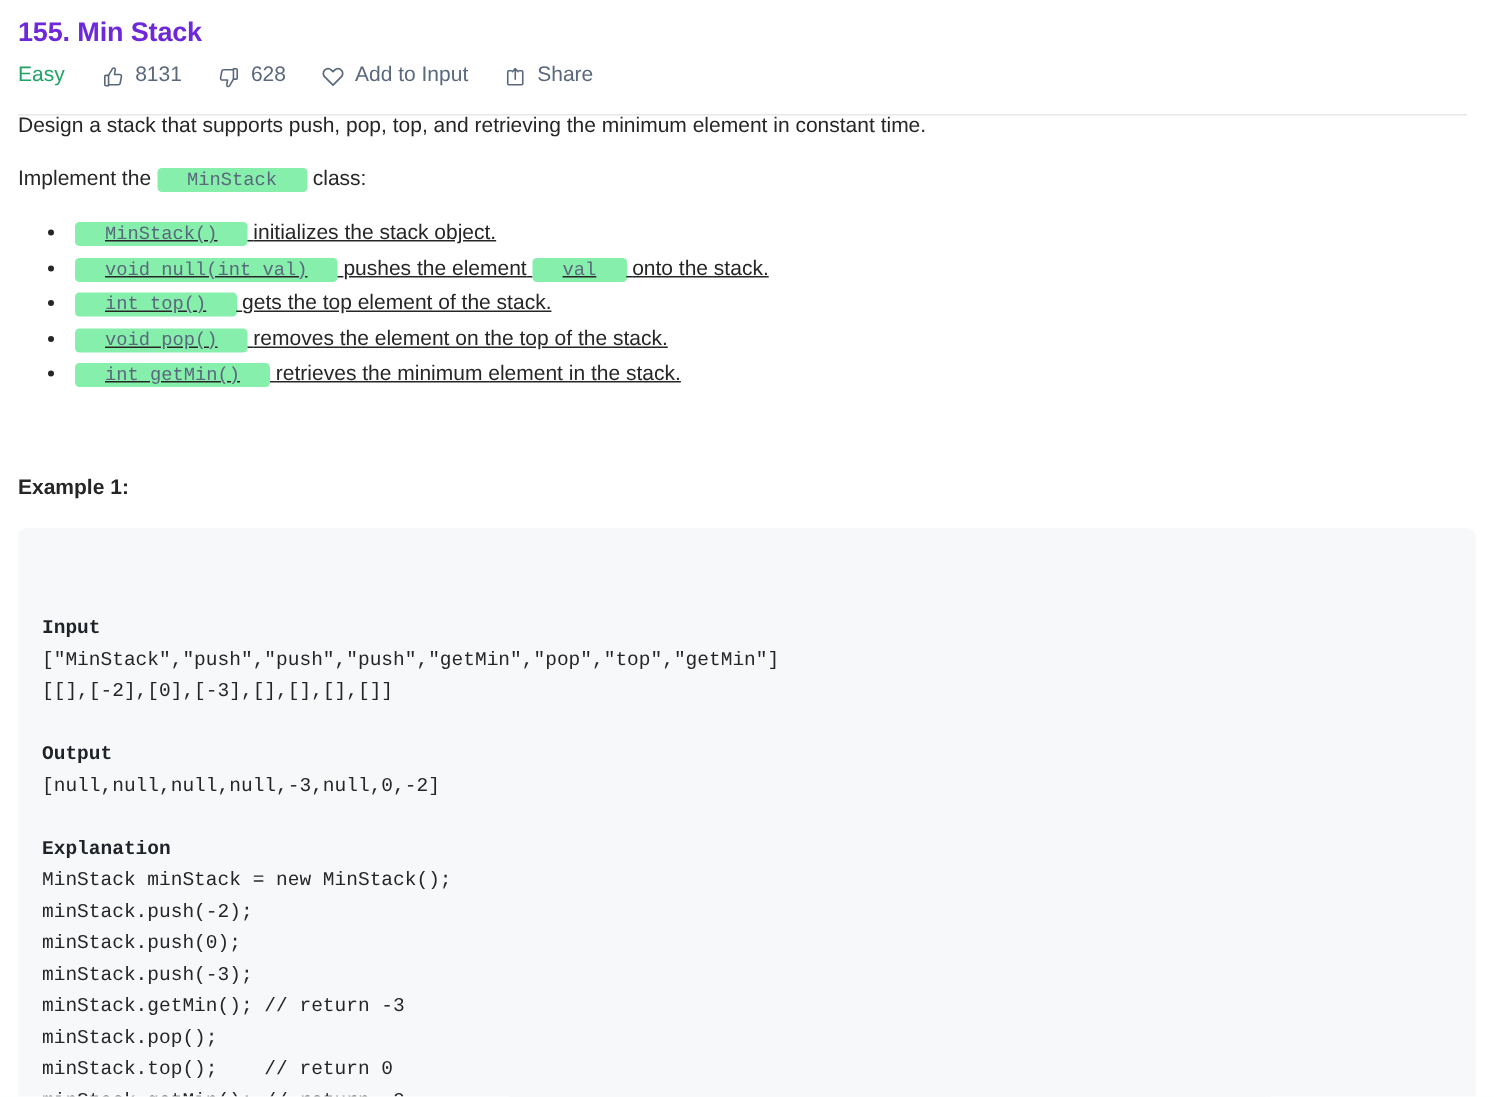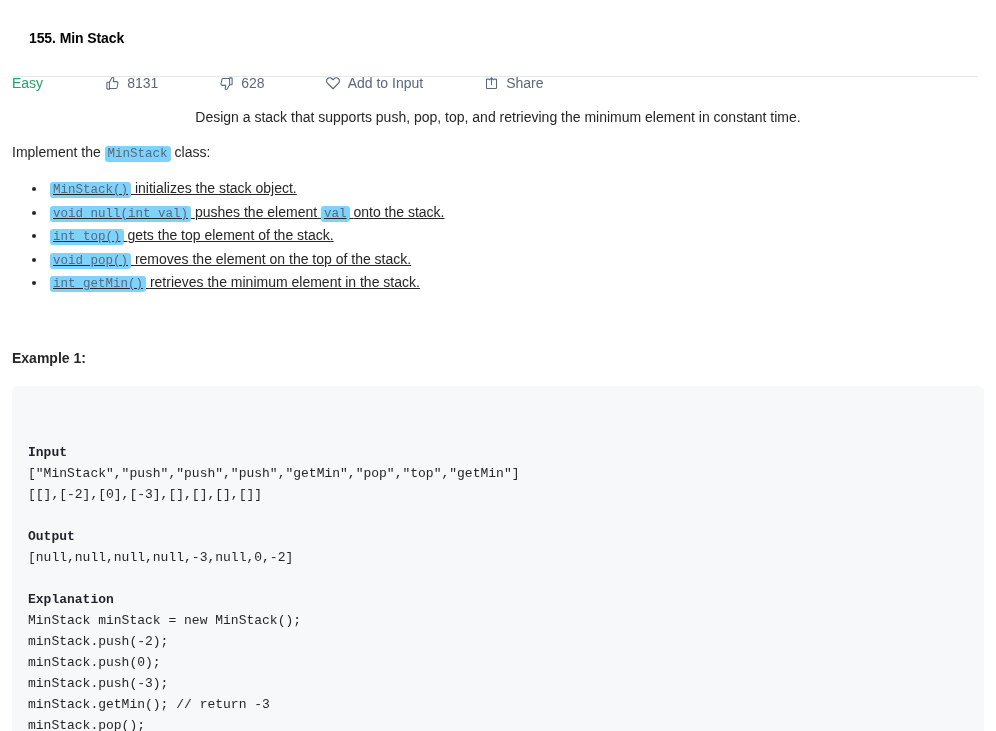--- a/index.html
+++ b/index.html
@@ -13,44 +13,43 @@
   .page {
     width: 996px;
     height: 731px;
     position: relative;
     overflow: hidden;
     background: #ffffff;
   }
 
   
   .title {
-    margin: 17px;
+    margin: 0;
     padding: 9px 0 0 12px;
-    font-size: 14px;
+    font-size: 18px;
     font-weight: bold;
-    color: #000000;
+    color: #6d28d9;
     letter-spacing: -0.1px;
     line-height: 24px;
   }
   .meta-row {
     display: flex;
     align-items: center;
     padding: 10px 0 0 12px;
     height: 22px;
-    gap: 37px;
   }
   .difficulty {
     font-size: 14px;
     color: #21a366;
     line-height: 20px;
     margin-right: 24px;
   }
   .meta-item {
     display: flex;
-    align-items: center;
+    align-items: flex-end;
     color: #5a687c;
     font-size: 14px;
     line-height: 20px;
     margin-right: 23px;
     white-space: nowrap;
   }
   .meta-item .ic {
     display: inline-flex;
     align-items: center;
     justify-content: center;
@@ -69,29 +68,29 @@
     background: #e5e7eb;
   }
 
   
   .content { padding: 0 12px; }
   .para {
     font-size: 14px;
     line-height: 20px;
     color: #262626;
   }
-  .p1 { margin: 0; padding-top: 18px; text-align: center; }
+  .p1 { margin: 0; padding-top: 18px; }
   .p2 { margin: 0; padding-top: 15px; }
 
   code.inline {
     font-family: "Liberation Mono", "DejaVu Sans Mono", monospace;
     font-size: 12.5px;
-    background: #7dd3fc;
+    background: #86efac;
     color: #5a687c;
-    padding: 1px 3px;
+    padding: 1px 20px;
     border-radius: 3px;
     white-space: nowrap;
   }
 
   ul.methods {
     margin: 0;
     padding: 14px 0 0 38px;
     list-style: none;
   }
   ul.methods li {

